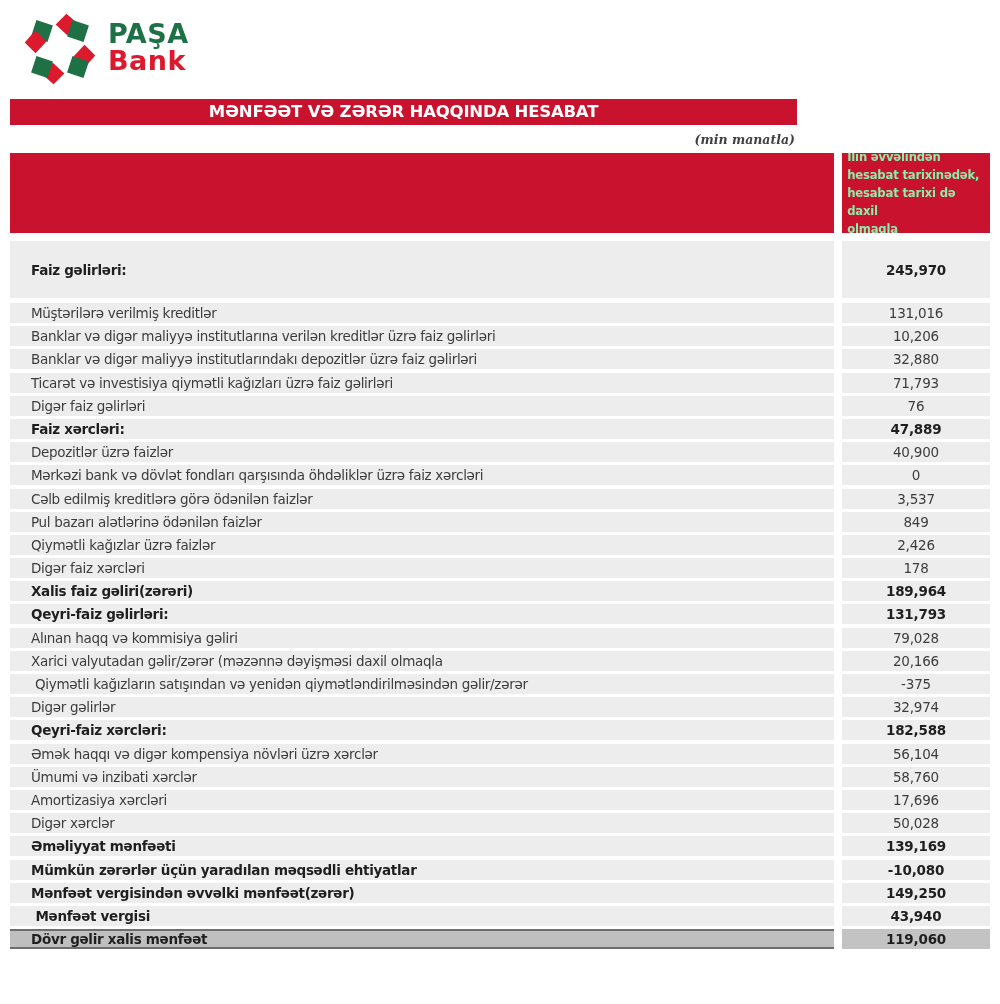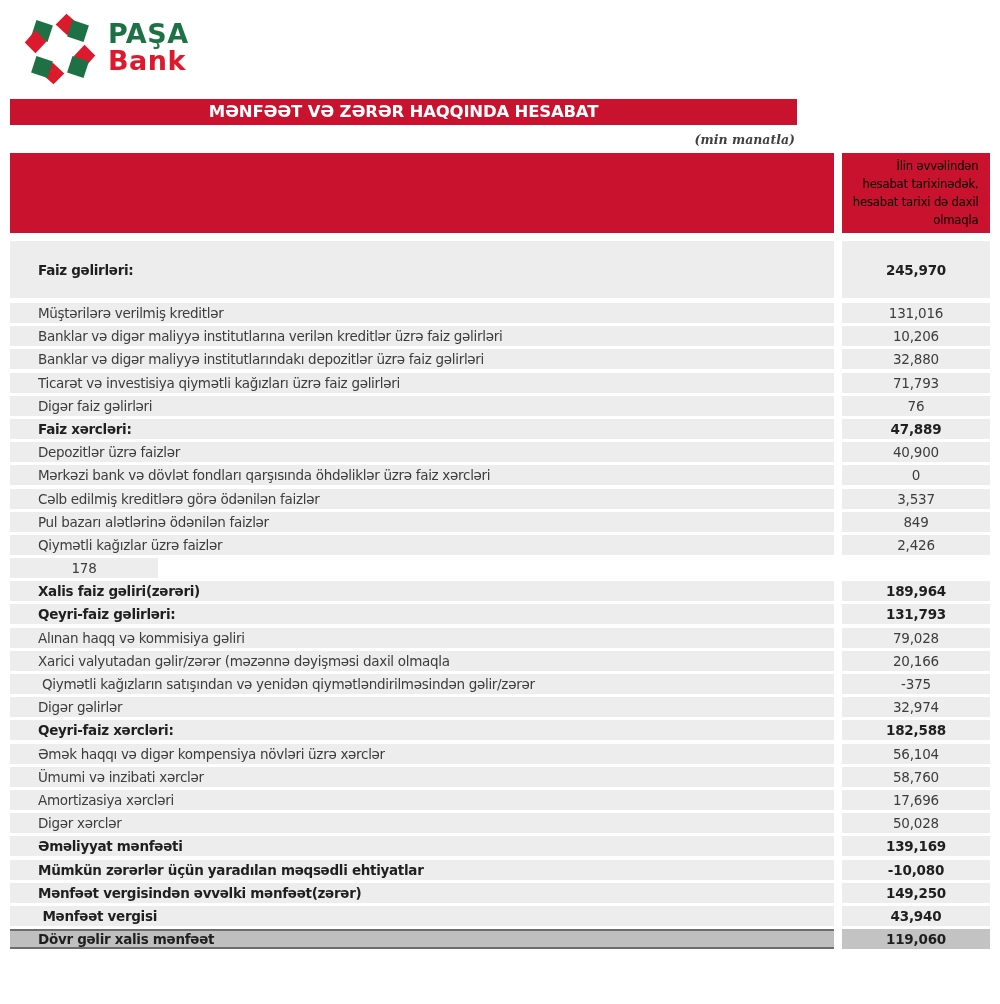--- a/index.html
+++ b/index.html
@@ -54,33 +54,33 @@
   }
 
   
   .pl-table { width: 980px; }
   .trow { display: flex; gap: 8px; }
 
   .thead { height: 80px; margin-bottom: 8px; }
   .thead .label-cell { background: var(--accent-red); }
   .thead .value-cell {
     background: var(--accent-red);
-    color: #000000; font-weight: normal;
+    color: #86efac; font-weight: bold;
     font-size: 12.5px; line-height: 1.45;
-    white-space: pre-line; text-align: right;
+    white-space: pre-line; text-align: left;
     display: flex; align-items: center; justify-content: center;
     overflow: hidden;
   }
   .thead .value-cell .squeeze { transform: scaleX(0.93); transform-origin: center; display: block; }
 
   .label-cell {
     flex: 1 1 auto;
     background: #EDEDED;
     display: flex; align-items: center;
-    padding-left: 28px;
+    padding-left: 21px;
     font-size: 13.5px;
     letter-spacing: -0.3px;
     white-space: pre;
     overflow: hidden;
   }
   .value-cell {
     flex: 0 0 148px; width: 148px;
     background: #EDEDED;
     display: flex; align-items: center; justify-content: center;
     font-size: 13.5px;
@@ -190,20 +190,21 @@
   </div>
         <div class="trow body-row">
     <div class="label-cell">Pul bazarı alətlərinə ödənilən faizlər</div>
     <div class="value-cell">849</div>
   </div>
         <div class="trow body-row">
     <div class="label-cell">Qiymətli kağızlar üzrə faizlər</div>
     <div class="value-cell">2,426</div>
   </div>
         <div class="trow body-row">
+    <div class="label-cell">Digər faiz xərcləri</div>
     <div class="value-cell">178</div>
   </div>
         <div class="trow body-row bold">
     <div class="label-cell">Xalis faiz gəliri(zərəri)</div>
     <div class="value-cell">189,964</div>
   </div>
         <div class="trow body-row bold">
     <div class="label-cell">Qeyri-faiz gəlirləri:</div>
     <div class="value-cell">131,793</div>
   </div>

